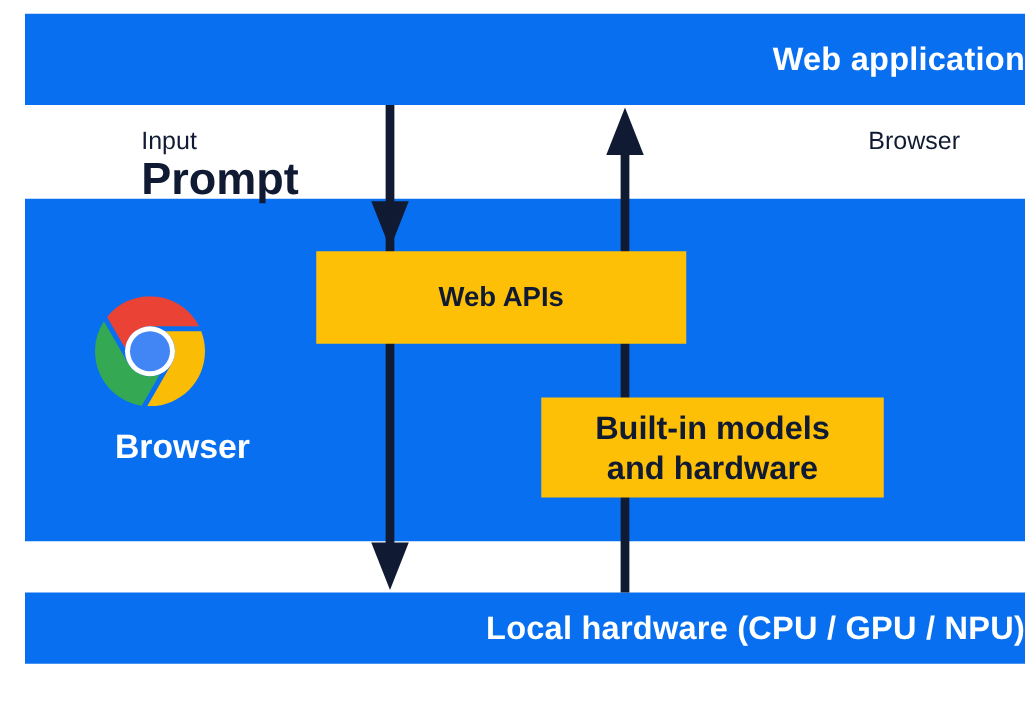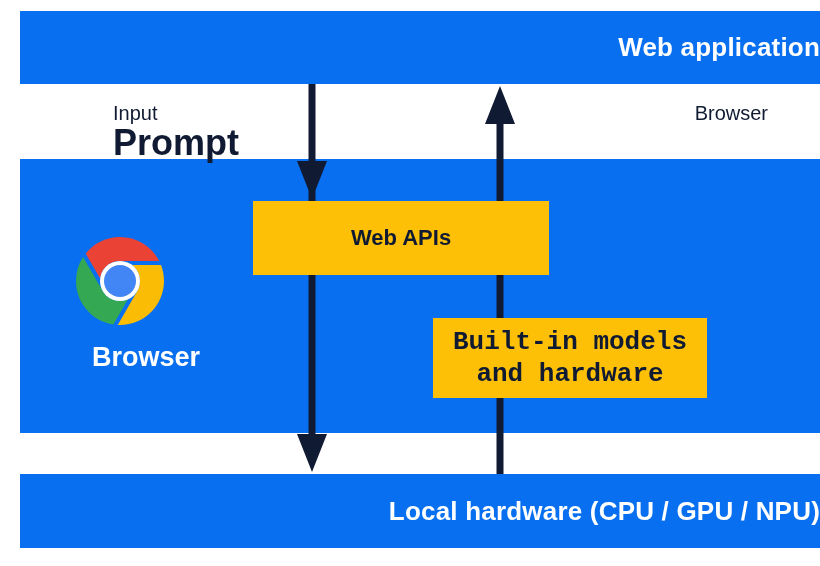--- a/index.html
+++ b/index.html
@@ -8,36 +8,36 @@
   }
   *{margin:0;padding:0;box-sizing:border-box;}
   html,body{background:#fff;}
   body{font-family:"Liberation Sans", sans-serif;}
   .canvas{position:relative;width:820px;height:566px;background:var(--white);overflow:hidden;}
 
   .layer-bar{position:absolute;left:20px;width:800px;background:var(--blue);
     display:flex;align-items:center;justify-content:flex-end;z-index:0;}
   .layer-top{top:11px;height:73px;}
   .layer-mid{top:159px;height:274px;}
-  .layer-bottom{top:474px;height:74px;}
+  .layer-bottom{top:474px;height:57px;}
   .layer-title{color:var(--white);font-weight:700;font-size:26px;letter-spacing:.2px;}
 
   .io-block{position:absolute;top:100px;z-index:2;color:var(--dark);}
   .io-left{left:113px;text-align:left;}
   .io-right{right:52px;text-align:right;}
   .io-label{font-size:20px;font-weight:400;line-height:27px;}
   .io-value{font-size:36px;font-weight:700;line-height:31px;}
 
   .arrow-svg{position:absolute;left:0;top:0;z-index:1;}
 
   .api-box{position:absolute;background:var(--yellow);z-index:2;
     display:flex;align-items:center;justify-content:center;text-align:center;
     color:var(--dark);font-weight:700;}
   .box-webapis{left:253px;top:201px;width:296px;height:74px;font-size:22px;}
-  .box-builtin{left:433px;top:318px;width:274px;height:80px;font-size:26px;line-height:32px;font-family:Liberation Mono, monospace;}
+  .box-builtin{left:433px;top:318px;width:274px;height:80px;font-size:26px;line-height:32px;}
 
   .chrome-logo{position:absolute;left:76px;top:237px;width:88px;height:88px;z-index:2;}
   .browser-label{position:absolute;left:40px;top:342px;width:160px;text-align:right;
     color:var(--white);font-weight:700;font-size:27px;z-index:2;}
 </style>
 </head>
 <body>
 
 <div class="canvas">
 

